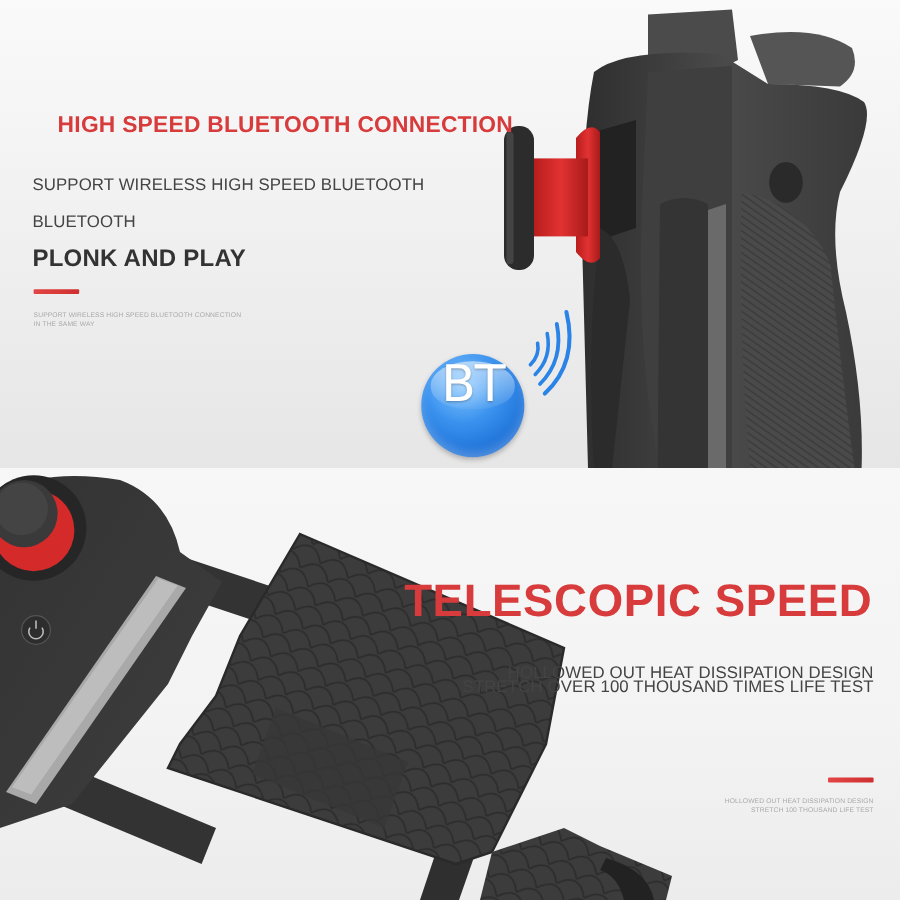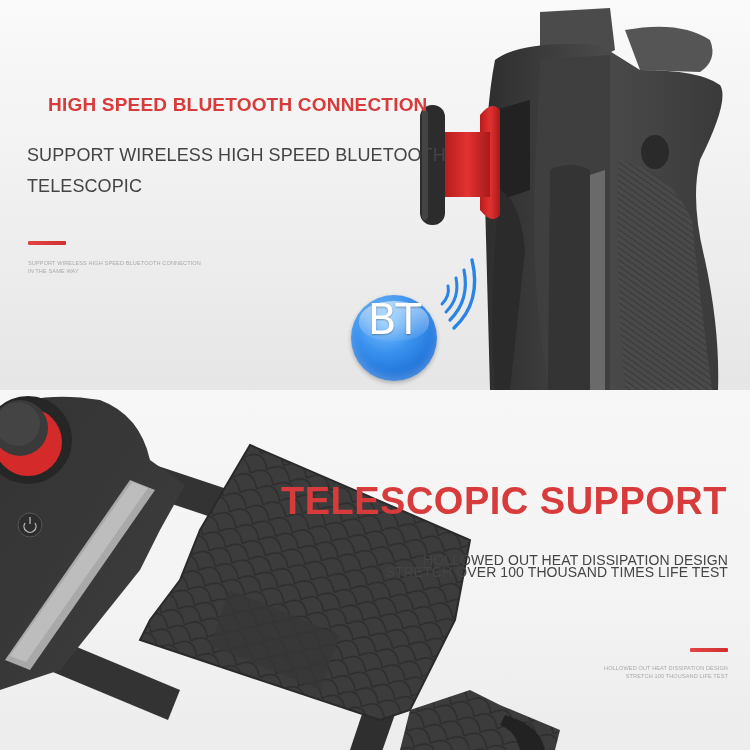--- a/index.html
+++ b/index.html
@@ -7,21 +7,21 @@
     body { position: relative; font-family: "Liberation Sans", "DejaVu Sans", sans-serif; }
 
     .panel { position: absolute; left: 0; width: 750px; overflow: hidden; }
     .panel-top { top: 0; height: 390px; background: linear-gradient(180deg, #fafafa 0%, #efefef 55%, #e6e6e6 100%); }
     .panel-bottom { top: 390px; height: 360px; background: linear-gradient(180deg, #f7f7f7 0%, #f3f3f3 60%, #ececec 100%); }
 
     .abs { position: absolute; }
 
     
     .t-heading { left: 27px; top: 94px; font-size: 19px; color: #d73b3b; letter-spacing: 0.2px; white-space: nowrap; margin-left: 21px; }
-    .t-line { font-size: 18px; color: #444; white-space: nowrap; letter-spacing: 0.1px; }
+    .t-line { font-size: 14px; color: #444; white-space: nowrap; letter-spacing: 0.1px; }
     .t-line1 { left: 27px; top: 145px; }
     .t-line2 { left: 27px; top: 176px; }
     .t-sub { left: 27px; top: 205px; font-size: 20px; color: #333; white-space: nowrap; letter-spacing: 0.2px; }
     .red-bar { height: 4px; background: linear-gradient(90deg, #e34545, #cf2f2f); border-radius: 1px; }
     .red-bar-top { left: 28px; top: 241px; width: 38px; }
     .tiny { font-size: 5.6px; color: #aaa; line-height: 8px; white-space: nowrap; letter-spacing: 0.1px; }
     .tiny-top { left: 28px; top: 259px; }
 
     
     .bt-badge { left: 351px; top: 295px; width: 86px; height: 86px; border-radius: 50%;
@@ -91,21 +91,22 @@
     <path d="M100 190 Q120 200 125 250 L110 390 L95 390 Q88 290 100 190 Z" fill="#2b2b2b"></path>
 
     <path d="M80 115 Q92 100 100 110 L100 215 Q92 225 80 210 Z" fill="url(#redG)"></path>
     <rect x="45" y="132" width="45" height="65" fill="url(#redG)"></rect>
     <rect x="20" y="105" width="25" height="120" rx="12" fill="#2c2c2c"></rect>
     <rect x="22" y="110" width="6" height="110" rx="3" fill="#444"></rect>
   </svg>
 
   <h1 class="abs t-heading">HIGH SPEED BLUETOOTH CONNECTION</h1>
   <p class="abs t-line t-line1">SUPPORT WIRELESS HIGH SPEED BLUETOOTH</p>
-  <p class="abs t-line t-line2">TELESCOPIC</p>
+  <p class="abs t-line t-line2">BLUETOOTH</p>
+  <h2 class="abs t-sub">PLONK AND PLAY</h2>
   <div class="abs red-bar red-bar-top"></div>
   <div class="abs tiny tiny-top">
     <div>SUPPORT WIRELESS HIGH SPEED BLUETOOTH CONNECTION</div>
     <div>IN THE SAME WAY</div>
   </div>
 
   <svg class="abs bt-waves" viewBox="0 0 70 80" xmlns="http://www.w3.org/2000/svg">
     <g fill="none" stroke="#2a83e6" stroke-linecap="round">
       <path d="M12 52 Q20 44 18 34" stroke-width="3"></path>
       <path d="M16 60 Q30 46 26 26" stroke-width="3"></path>
@@ -154,20 +155,20 @@
   <path d="M30 127 L30 134" stroke="#bbb" stroke-width="1.3"></path>
 
   <path d="M250 55 L470 150 L455 230 L410 320 L380 330 L140 250 L150 230 L180 190 L200 140 Z" fill="url(#scales)"></path>
   <path d="M250 55 L470 150 L455 230 L410 320 L380 330 L140 250 L150 230 L180 190 L200 140 Z" fill="none" stroke="#2a2a2a" stroke-width="2"></path>
   <path d="M230 200 L340 245 L320 300 L210 255 Z" fill="#373737" opacity="0.8"></path>
 
   <path d="M410 320 L470 300 L500 315 L560 340 L555 360 L400 360 Z" fill="url(#scales)"></path>
   <path d="M505 325 Q540 335 545 360 L520 360 Q515 340 500 335 Z" fill="#222"></path>
 </svg>
 
-<h1 class="abs b-heading">TELESCOPIC SUPPORT</h1>
+<h1 class="abs b-heading">TELESCOPIC SPEED</h1>
 <p class="abs b-line b-line1">HOLLOWED OUT HEAT DISSIPATION DESIGN</p>
 <p class="abs b-line b-line2">STRETCH OVER 100 THOUSAND TIMES LIFE TEST</p>
 <div class="abs red-bar red-bar-bottom"></div>
 <div class="abs tiny tiny-bottom">
   <div>HOLLOWED OUT HEAT DISSIPATION DESIGN</div>
   <div>STRETCH 100 THOUSAND LIFE TEST</div>
 </div>
 
 </body></html>

